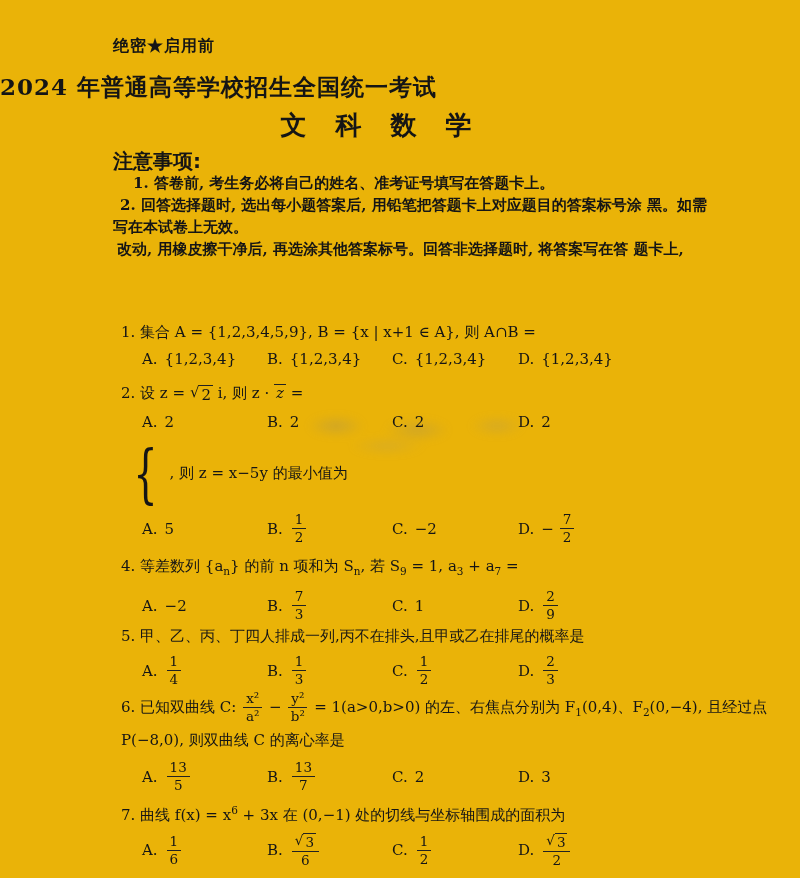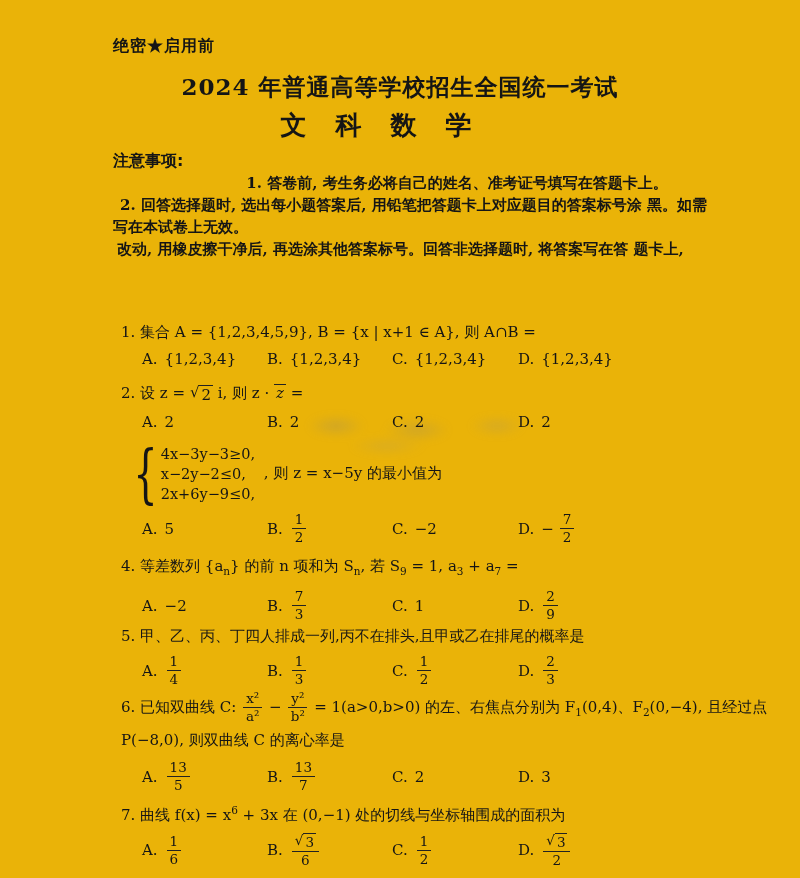--- a/index.html
+++ b/index.html
@@ -1,36 +1,36 @@
 <!DOCTYPE html>
 <html><head>
 <meta charset="utf-8">
 <style>
   html,body{margin:0;padding:0;background:#ffffff;}
   .page{position:relative;width:800px;height:878px;background:#eab308;color:#151515;
         font-family:"DejaVu Serif","Liberation Serif",serif;overflow:hidden;}
 
   .classification{position:absolute;left:113px;top:36px;font-size:16px;font-weight:600;letter-spacing:1px;}
-  .title{position:absolute;left:0;top:72px;width:800px;text-align:center;
+  .title{position:absolute;left:0;top:72px;width:800px;text-align:left;
          font-size:23px;font-weight:700;letter-spacing:1px;}
   .subject{position:absolute;left:0;top:108px;width:752px;text-align:center;
            font-size:26px;font-weight:700;letter-spacing:10px;text-indent:10px;}
 
   .watermark{position:absolute;left:292px;top:404px;width:270px;height:54px;pointer-events:none;
     background:
       radial-gradient(ellipse 42px 15px at 44px 22px, rgba(130,130,130,.55), transparent 70%),
       radial-gradient(ellipse 48px 16px at 125px 26px, rgba(130,130,130,.5), transparent 70%),
       radial-gradient(ellipse 40px 14px at 205px 22px, rgba(140,140,140,.45), transparent 70%),
       radial-gradient(ellipse 55px 12px at 95px 42px, rgba(145,145,145,.4), transparent 70%);
     filter:blur(5px);opacity:.55;}
 
   .notice{position:absolute;left:113px;top:150px;width:668px;font-size:15px;line-height:22px;font-weight:600;}
-  .notice-head{font-weight:700;font-family:"DejaVu Sans","Liberation Sans",sans-serif;font-size:16px;}
+  .notice-head{font-weight:700;font-family:"DejaVu Sans","Liberation Sans",sans-serif;font-size:20px;}
   .nl{white-space:nowrap;}
-  .ind20{padding-left:20px;text-align:center;}
+  .ind20{padding-left:20px;}
   .ind7{padding-left:7px;}
   .ind4{padding-left:4px;}
   .ind0{padding-left:0;}
 
   .section-head{position:absolute;left:113px;top:281px;width:680px;font-size:15px;line-height:22px;
                 font-weight:700;font-family:"DejaVu Sans","Liberation Sans",sans-serif;white-space:nowrap;}
 
   .q{position:absolute;left:121px;width:662px;font-size:15px;}
   .stem{line-height:20px;}
   .stem2{line-height:20px;margin-top:6px;}
@@ -130,25 +130,20 @@
           <span class="ol">D.</span>
           <span class="ov">2</span>
         </div>
     </div>
   </div>
 
   <div class="q q3">
     <div class="stem">
       <span class="sys">
         <span class="brace">{</span>
-        <span class="syslines">
-          <span>4x−3y−3≥0,</span>
-          <span>x−2y−2≤0,</span>
-          <span>2x+6y−9≤0,</span>
-        </span>
       </span>
       <span>, 则 z = x−5y 的最小值为</span>
     </div>
     <div class="opts">
       <div class="opt">
           <span class="ol">A.</span>
           <span class="ov">5</span>
         </div>
       <div class="opt">
           <span class="ol">B.</span>

